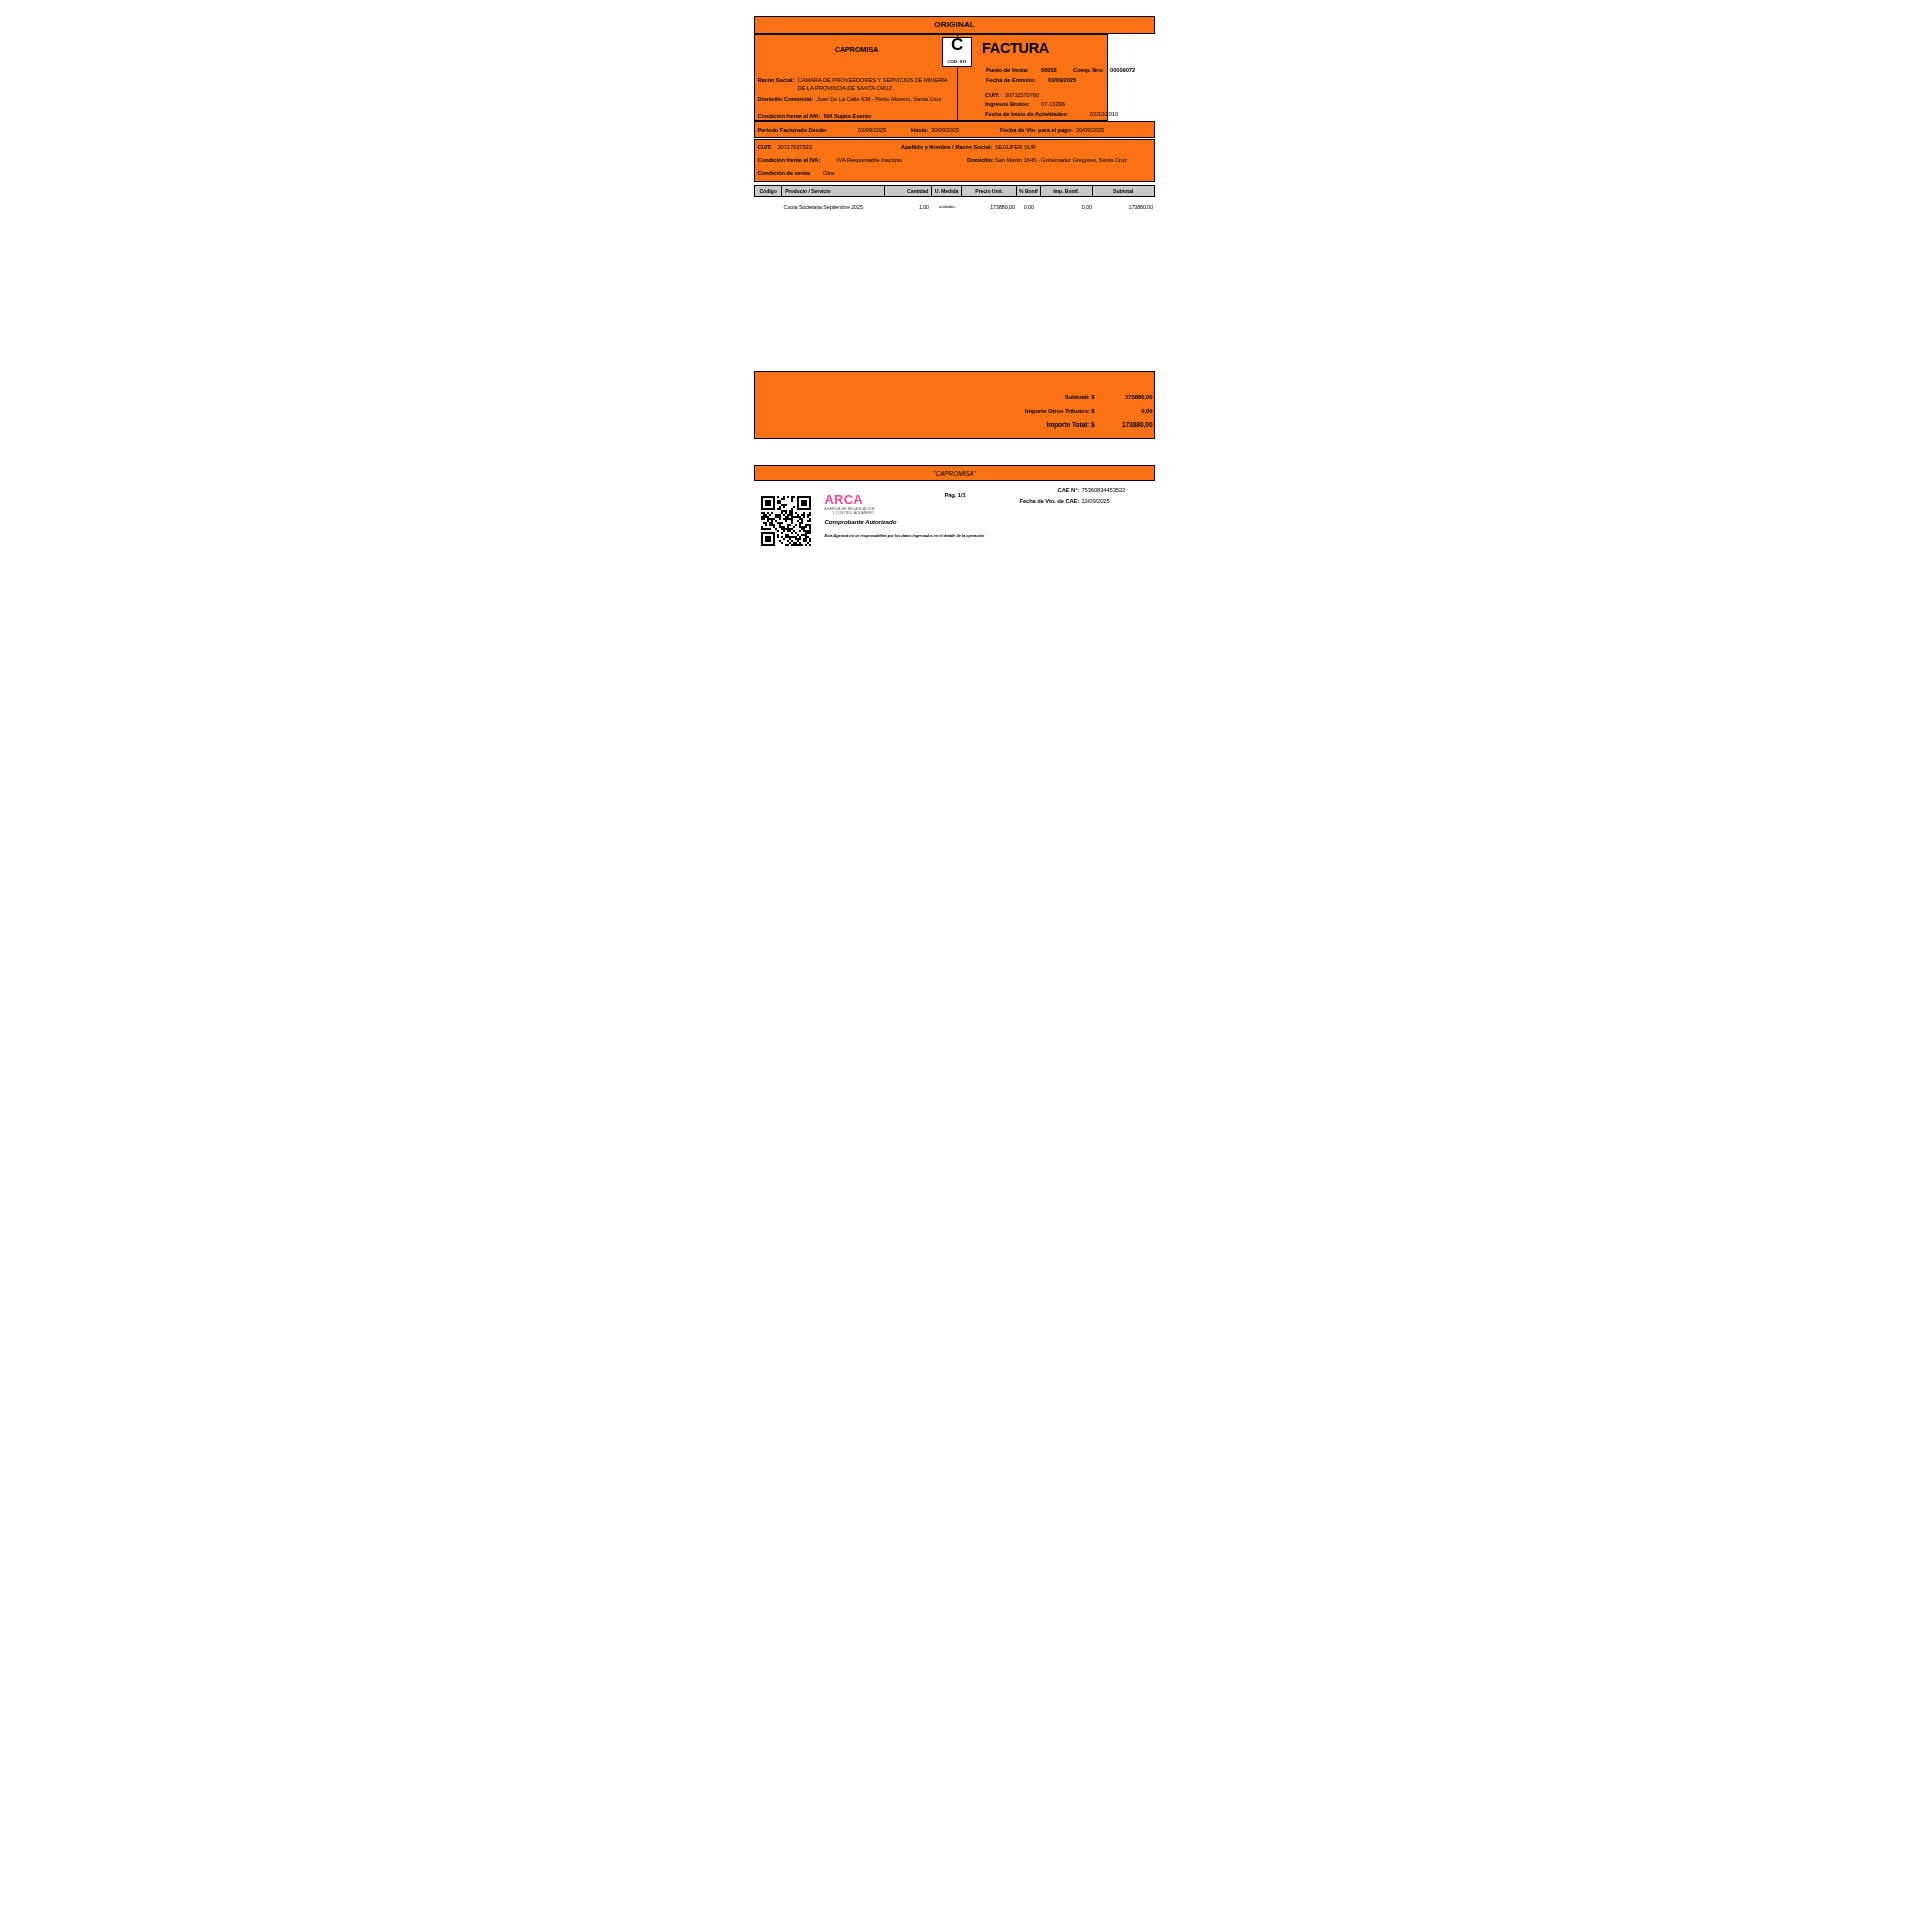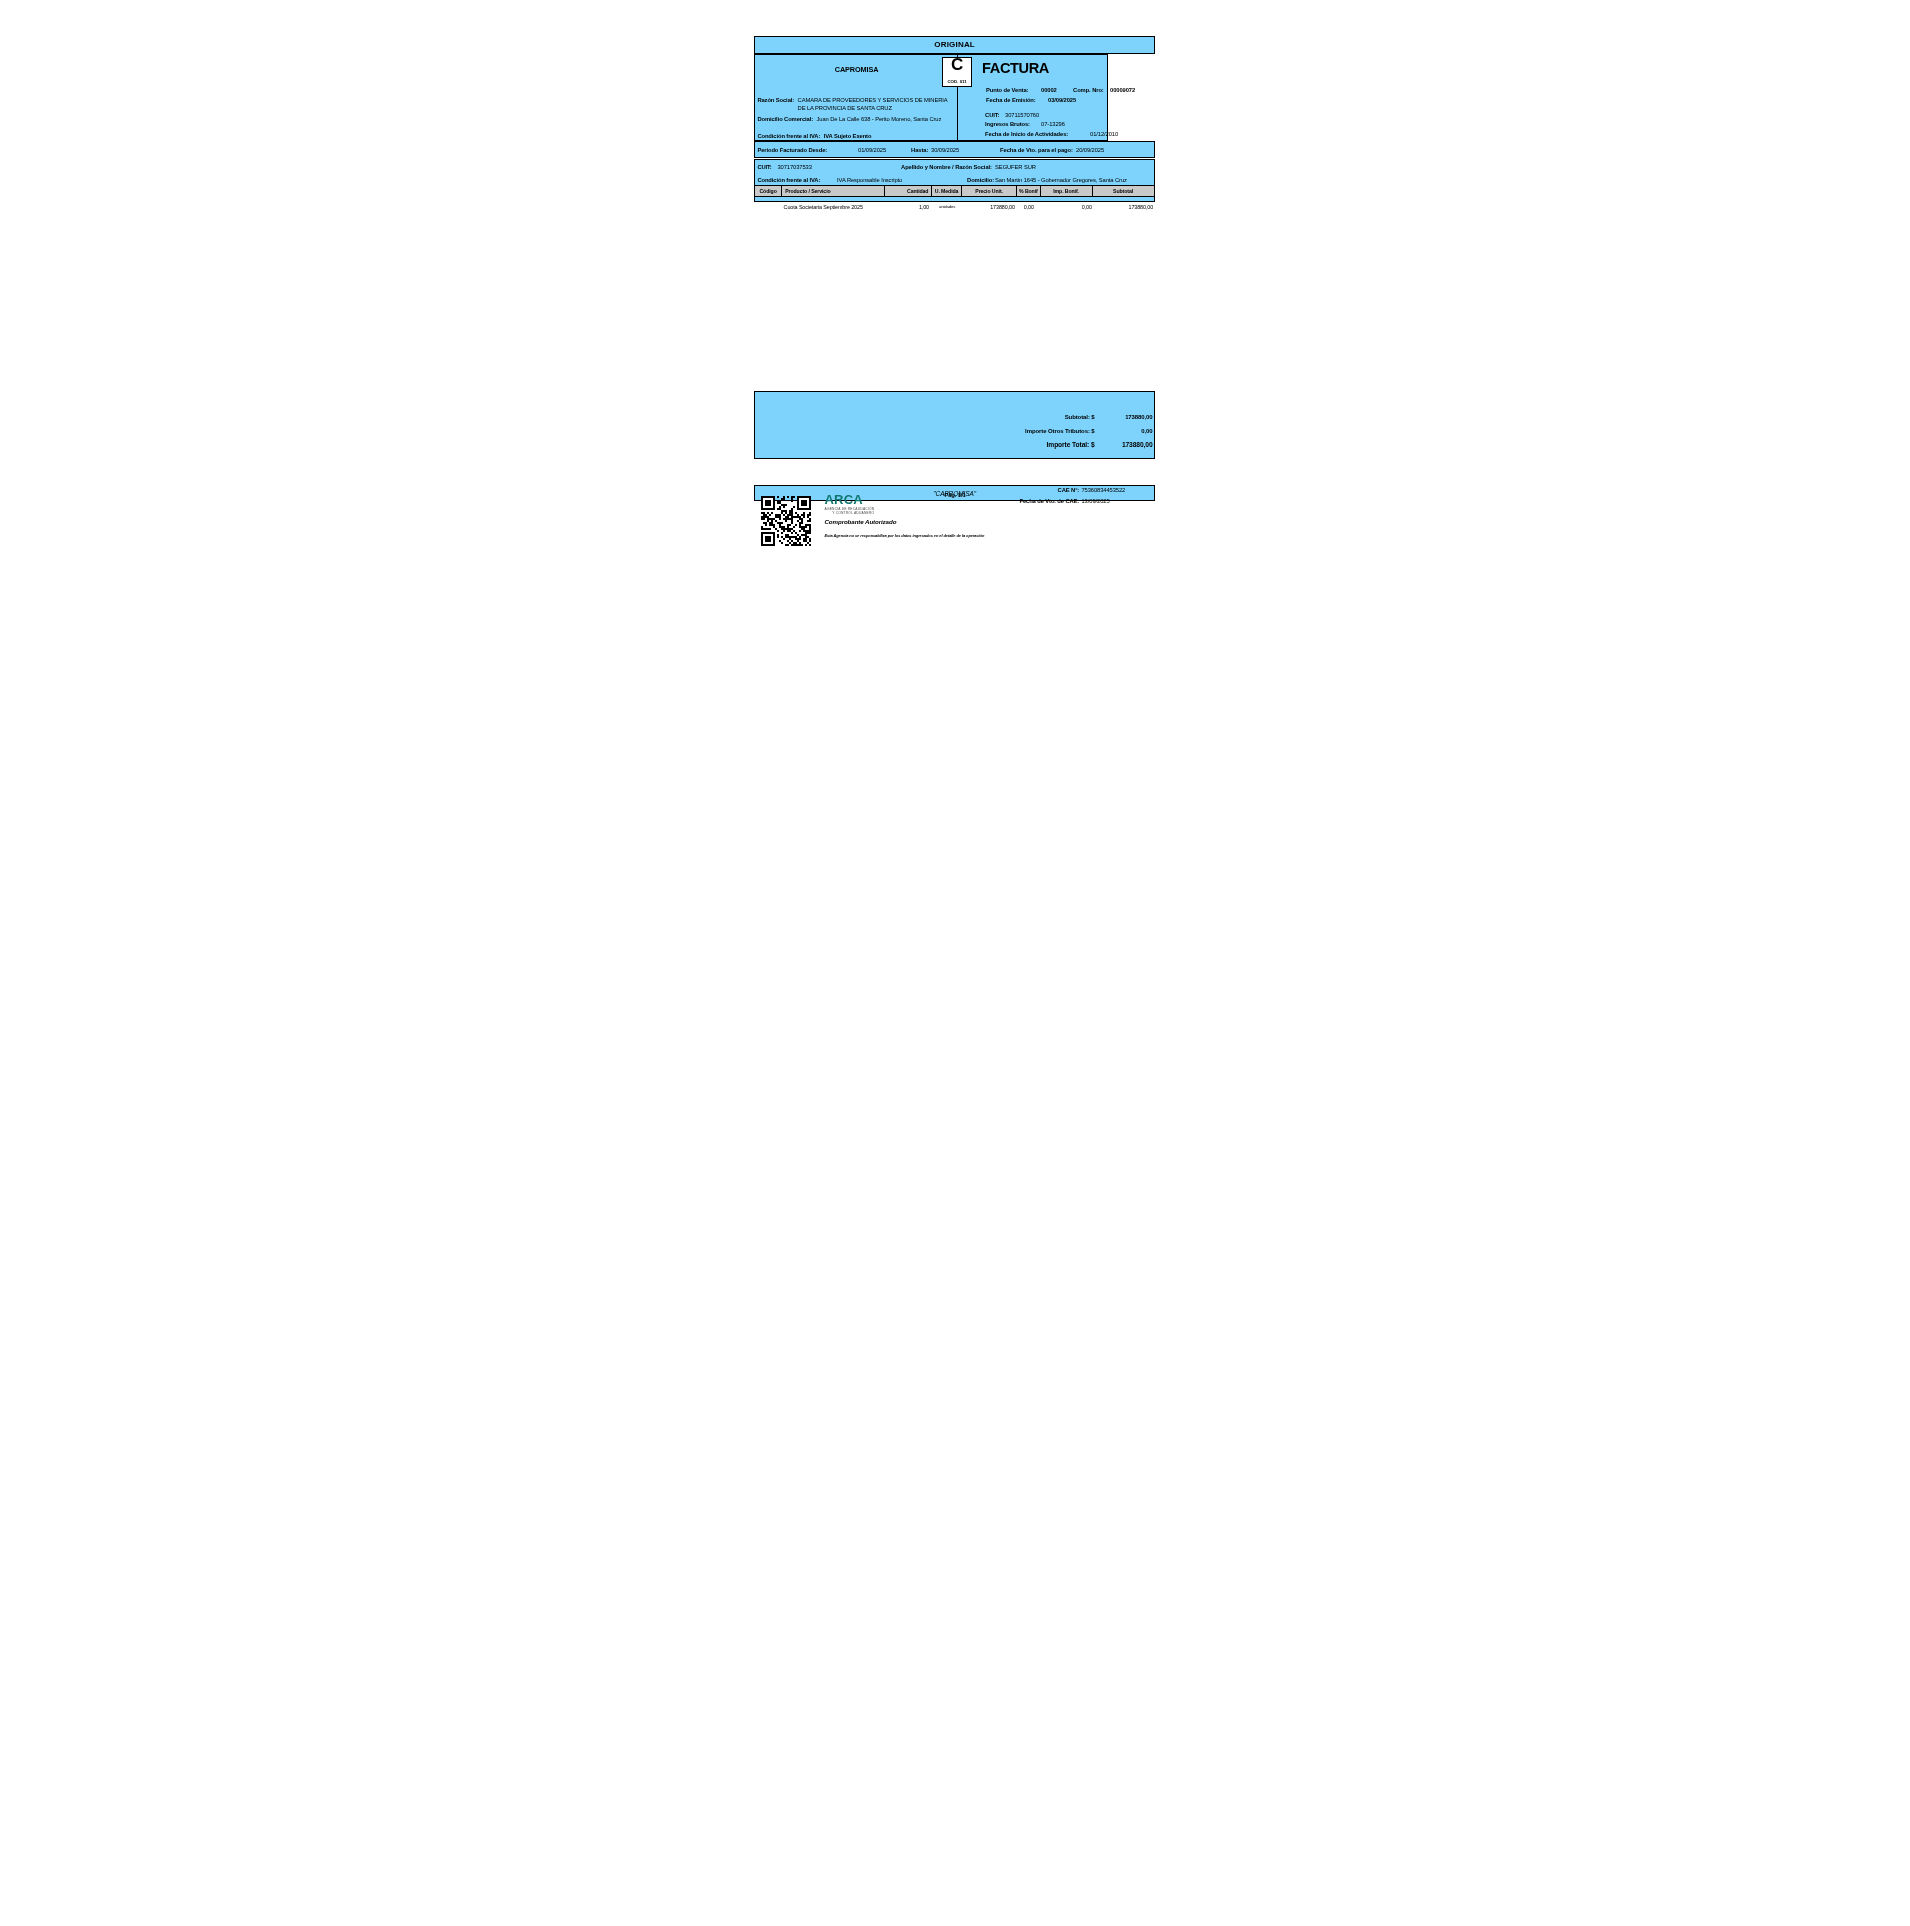--- a/index.html
+++ b/index.html
@@ -1,21 +1,21 @@
 <!DOCTYPE html>
 <html style="font-size:6.2px"><head>
 <meta charset="utf-8">
 <style>
   * { margin:0; padding:0; box-sizing:border-box; }
   html,body { background:#ffffff; }
   body { font-family:"Liberation Sans", sans-serif; color:#000; letter-spacing:-0.1px; }
   .page { position:relative; width:425px; height:601px; background:#fff; margin:0 auto; overflow:hidden; }
   .abs { position:absolute; }
   .b { font-weight:bold; }
-  .box { border:0.8px solid #000; background:#7dd3fc;margin-top:20px; }
+  .box { border:0.8px solid #000; background:#f97316; }
 
   
   .original-box { left:11.6px; top:16px; width:401px; height:17.7px; display:flex; align-items:center; justify-content:center; }
   .original-box span { font-size:8px; font-weight:bold; letter-spacing:0.2px; }
 
   
   .header-section { left:11.6px; top:34px; width:354px; height:87px; }
   .hdr-divider { left:202px; top:0; width:0.8px; height:86px; background:#000; }
   .emitter-name { left:0; top:10px; width:203px; text-align:center; font-size:7.3px; font-weight:bold; }
   .hrow { left:2.3px; width:190px; display:flex; align-items:flex-start; font-size:5.8px; line-height:1.42; }
@@ -68,21 +68,21 @@
   .tline-3 .tl, .tline-3 .tv { font-size:6.7px; }
 
   
   .brand { left:11.6px; top:465px; width:401px; height:16px; display:flex; align-items:center; justify-content:center; }
   .brand span { font-style:italic; font-size:6.5px; }
 
   
   .qr { left:18.5px; top:496px; width:50px; height:50px; }
   .qr svg { width:100%; height:100%; shape-rendering:crispEdges; }
   .arca { left:82px; top:493px; }
-  .arca .arca-name { font-size:13px; font-weight:bold; color:#0f766e; line-height:1; letter-spacing:0.2px; }
+  .arca .arca-name { font-size:13px; font-weight:bold; color:#ec4899; line-height:1; letter-spacing:0.2px; }
   .arca .arca-sub1 { font-size:3.3px; color:#4a4a4a; letter-spacing:0.2px; margin-top:1.2px; }
   .arca .arca-sub2 { font-size:3.3px; color:#4a4a4a; letter-spacing:0.2px; padding-left:7.7px; }
   .pag { left:0; top:492px; width:425px; text-align:center; font-size:5.8px; font-weight:bold; }
   .cae { left:214px; top:485px; display:grid; grid-template-columns:125px auto; line-height:10.8px; font-size:5.8px; }
   .cae .cl { text-align:right; font-weight:bold; padding-right:2.3px; white-space:nowrap; }
   .cae .cv { text-align:left; white-space:nowrap; }
   .autorizado { left:82px; top:518px; font-size:6.2px; font-weight:bold; font-style:italic; }
   .disclaimer { left:82px; top:533px; font-size:4px; font-weight:bold; font-style:italic; }
 </style>
 </head>

